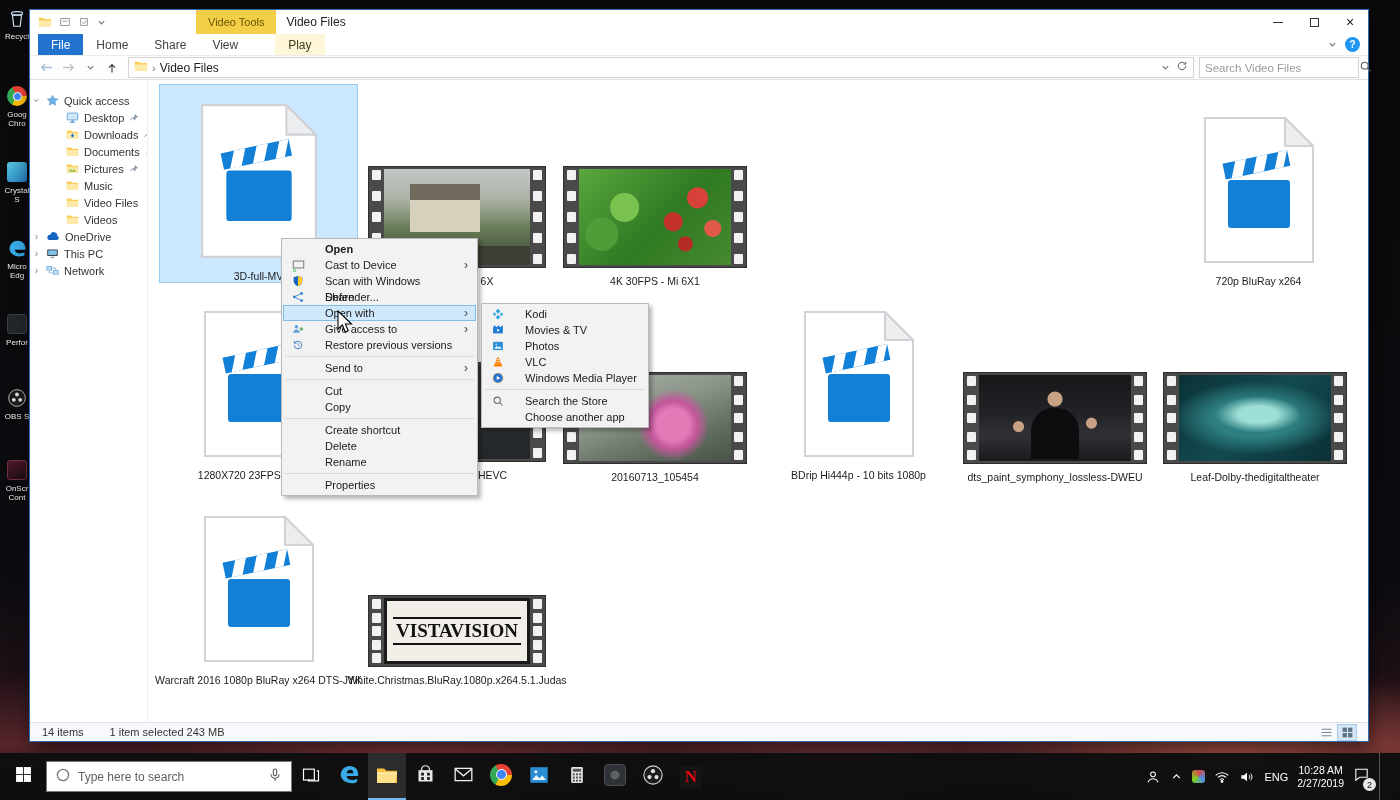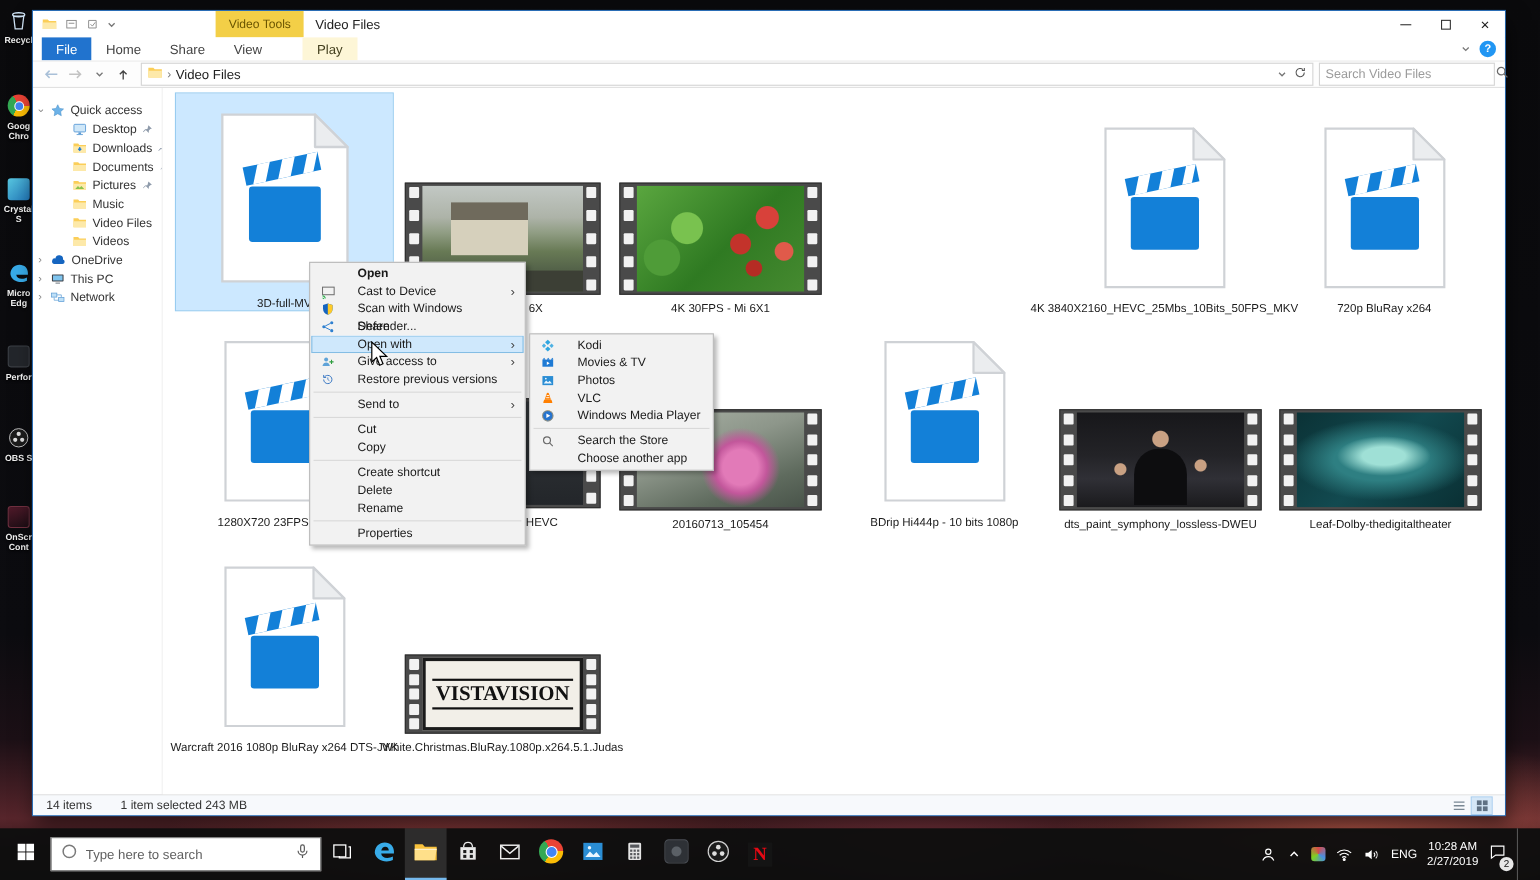--- a/index.html
+++ b/index.html
@@ -12,21 +12,21 @@
       radial-gradient(ellipse 420px 140px at 88% 95%, rgba(244,120,90,.55), transparent 65%),
       radial-gradient(ellipse 420px 150px at 30% 96%, rgba(214,90,80,.35), transparent 65%),
       radial-gradient(ellipse 300px 120px at 60% 97%, rgba(190,80,100,.35), transparent 65%),
       linear-gradient(180deg,#0a0a0c 0%,#0c0c10 72%,#1c1016 84%,#57252b 93%,#120a0c 100%);}
   .desk-strip{position:absolute;left:0;top:0;width:34px;height:740px;z-index:1;}
   .desk-ico{position:absolute;left:2px;width:30px;display:flex;flex-direction:column;align-items:center;gap:2px;}
   .desk-ico:nth-child(1){top:6px}.desk-ico:nth-child(2){top:84px}.desk-ico:nth-child(3){top:160px}
   .desk-ico:nth-child(4){top:236px}.desk-ico:nth-child(5){top:312px}.desk-ico:nth-child(6){top:386px}
   .desk-ico:nth-child(7){top:458px}
   .desk-glyph{width:24px;height:24px;display:flex;align-items:center;justify-content:center;}
-  .desk-label{font-size:8px;line-height:9px;color:#f0f0f0;text-align:center;text-shadow:0 1px 2px #000;word-break:break-word;font-weight:bold;}
+  .desk-label{font-size:8px;line-height:9px;color:#f0f0f0;text-align:center;text-shadow:0 1px 2px #000;word-break:break-word;}
   .sq{display:inline-block;width:20px;height:20px;border-radius:3px;}
 
   
   .window{position:absolute;left:30px;top:10px;width:1338px;height:731px;background:#fff;z-index:10;
     box-shadow:0 0 0 1px #2a6db5, 3px 8px 18px rgba(0,0,0,.55);display:flex;flex-direction:column;}
   .titlebar{height:24px;display:flex;align-items:stretch;background:#fff;}
   .qat{width:166px;display:flex;align-items:center;padding-left:8px;gap:7px;}
   .qat span{display:flex;align-items:center;}
   .ctx-group{background:#f3cf47;color:#6b5500;font-size:11px;display:flex;align-items:center;padding:0 12px;}
   .win-title{font-size:12px;color:#222;display:flex;align-items:center;margin-left:10px;}
@@ -489,36 +489,20 @@
                 <span class="hole"></span>
                 <span class="hole"></span>
                 <span class="hole"></span>
                 <span class="hole"></span>
                 <span class="hole"></span>
               </div>
             </div>
           </div>
     <div class="file-label">4K 30FPS - Mi 6X1</div>
         </div>
-        <div class="file-item" style="left:812px;top:10px;width:197px">
-    <div class="file-visual" style="height:178px">
-            <span><svg viewBox="0 0 112 148" width="112" height="148">
-  <path d="M2 2 H82 L110 30 V146 H2 Z" fill="#ffffff" stroke="#cfd2d6" stroke-width="2"></path>
-  <path d="M82 2 L82 30 H110 Z" fill="#ebedef" stroke="#cfd2d6" stroke-width="2" stroke-linejoin="round"></path>
-  <rect x="25" y="64" width="62" height="48" rx="3" fill="#1380d8"></rect>
-  <g transform="rotate(-12 25 64)">
-    <rect x="23" y="47" width="66" height="16" fill="#1380d8"></rect>
-    <path d="M36 47 l-7 16 h11 l7 -16 Z" fill="#fff"></path>
-    <path d="M58 47 l-7 16 h11 l7 -16 Z" fill="#fff"></path>
-    <path d="M80 47 l-7 16 h9 l7 -16 Z" fill="#fff"></path>
-  </g>
-              </svg></span>
-          </div>
-    <div class="file-label">4K 3840X2160_HEVC_25Mbs_10Bits_50FPS_MKV</div>
-        </div>
         <div class="file-item" style="left:1012px;top:10px;width:197px">
     <div class="file-visual" style="height:178px">
             <span><svg viewBox="0 0 112 148" width="112" height="148">
   <path d="M2 2 H82 L110 30 V146 H2 Z" fill="#ffffff" stroke="#cfd2d6" stroke-width="2"></path>
   <path d="M82 2 L82 30 H110 Z" fill="#ebedef" stroke="#cfd2d6" stroke-width="2" stroke-linejoin="round"></path>
   <rect x="25" y="64" width="62" height="48" rx="3" fill="#1380d8"></rect>
   <g transform="rotate(-12 25 64)">
     <rect x="23" y="47" width="66" height="16" fill="#1380d8"></rect>
     <path d="M36 47 l-7 16 h11 l7 -16 Z" fill="#fff"></path>
     <path d="M58 47 l-7 16 h11 l7 -16 Z" fill="#fff"></path>

